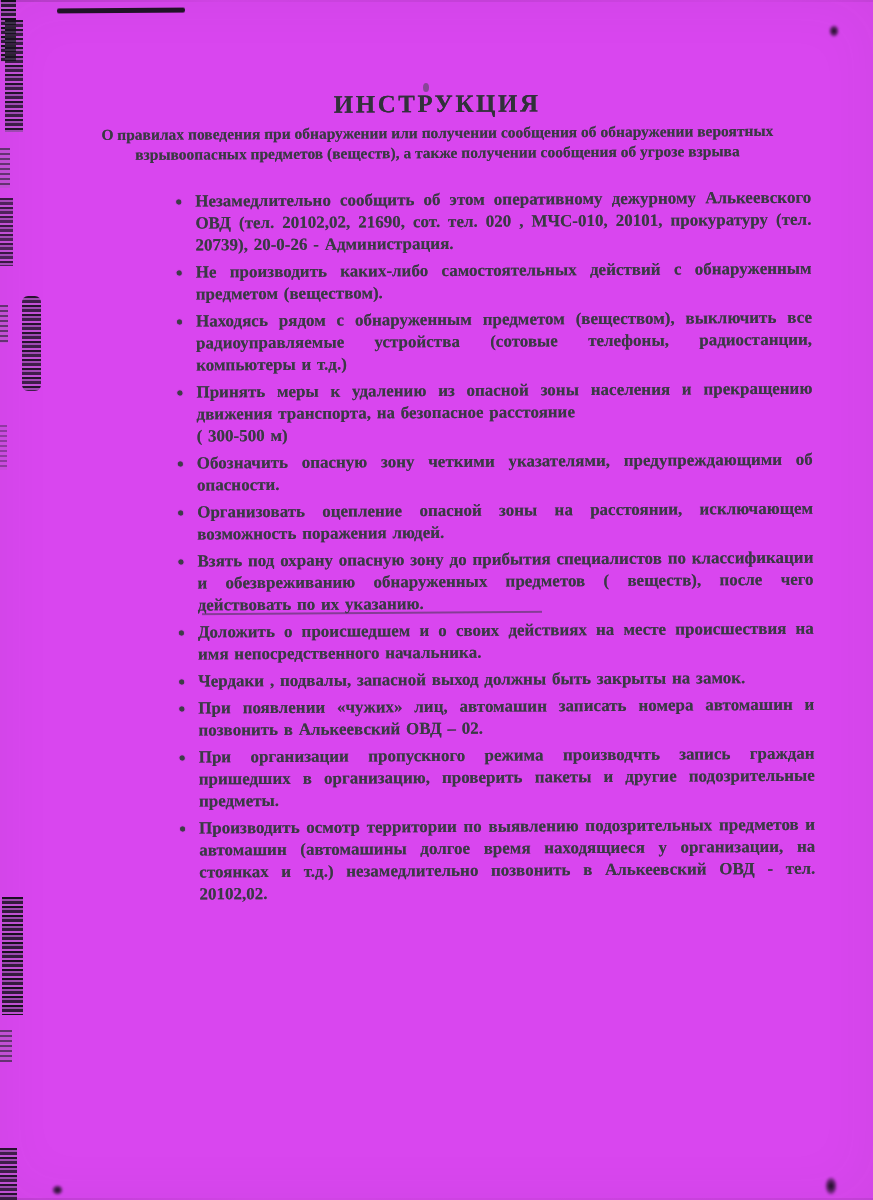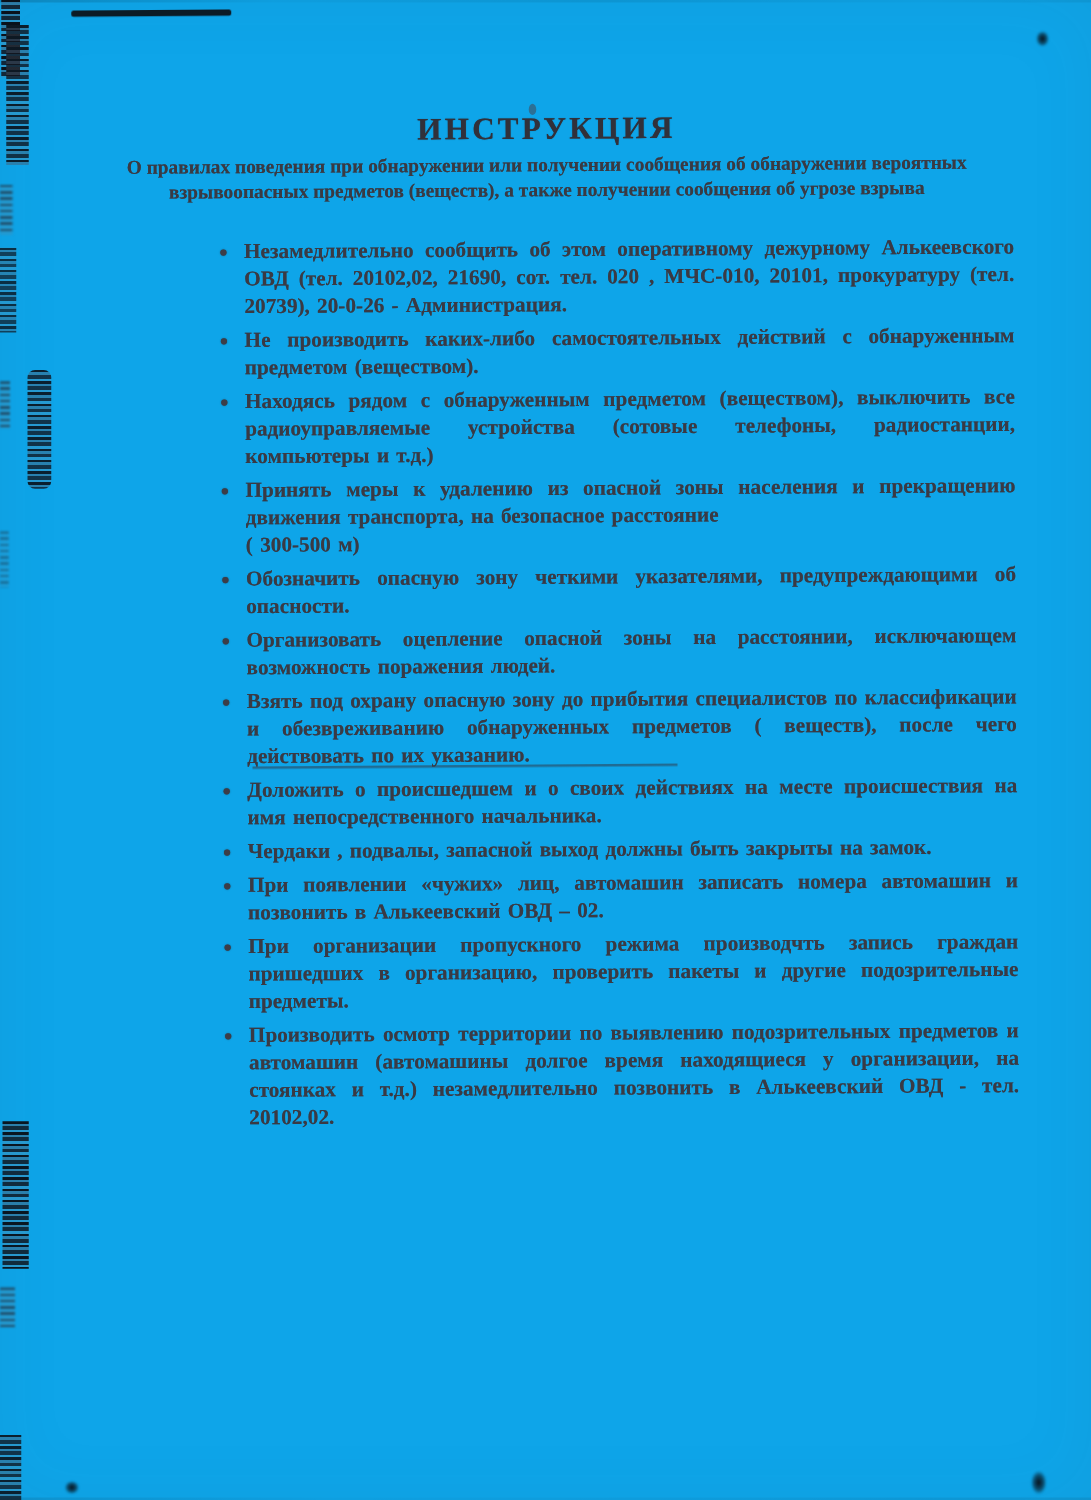--- a/index.html
+++ b/index.html
@@ -1,20 +1,20 @@
 <!DOCTYPE html>
 <html><head>
 <meta charset="utf-8">
 <style>
   html,body { margin:0; padding:0; background:#e9e9e7; }
   .page {
     position:relative;
     width:873px; height:1200px;
     margin:0 auto;
-    background:#0ea5e9;
+    background:#d946ef;
     overflow:hidden;
     box-shadow: inset 0 0 60px rgba(60,60,60,0.06);
     font-family:"Liberation Serif","DejaVu Serif",serif;
     color:#35353e;
   }
   .content {
     position:absolute; left:0; top:0; width:100%;
     transform: rotate(-0.35deg);
     transform-origin: 50% 0;
   }

